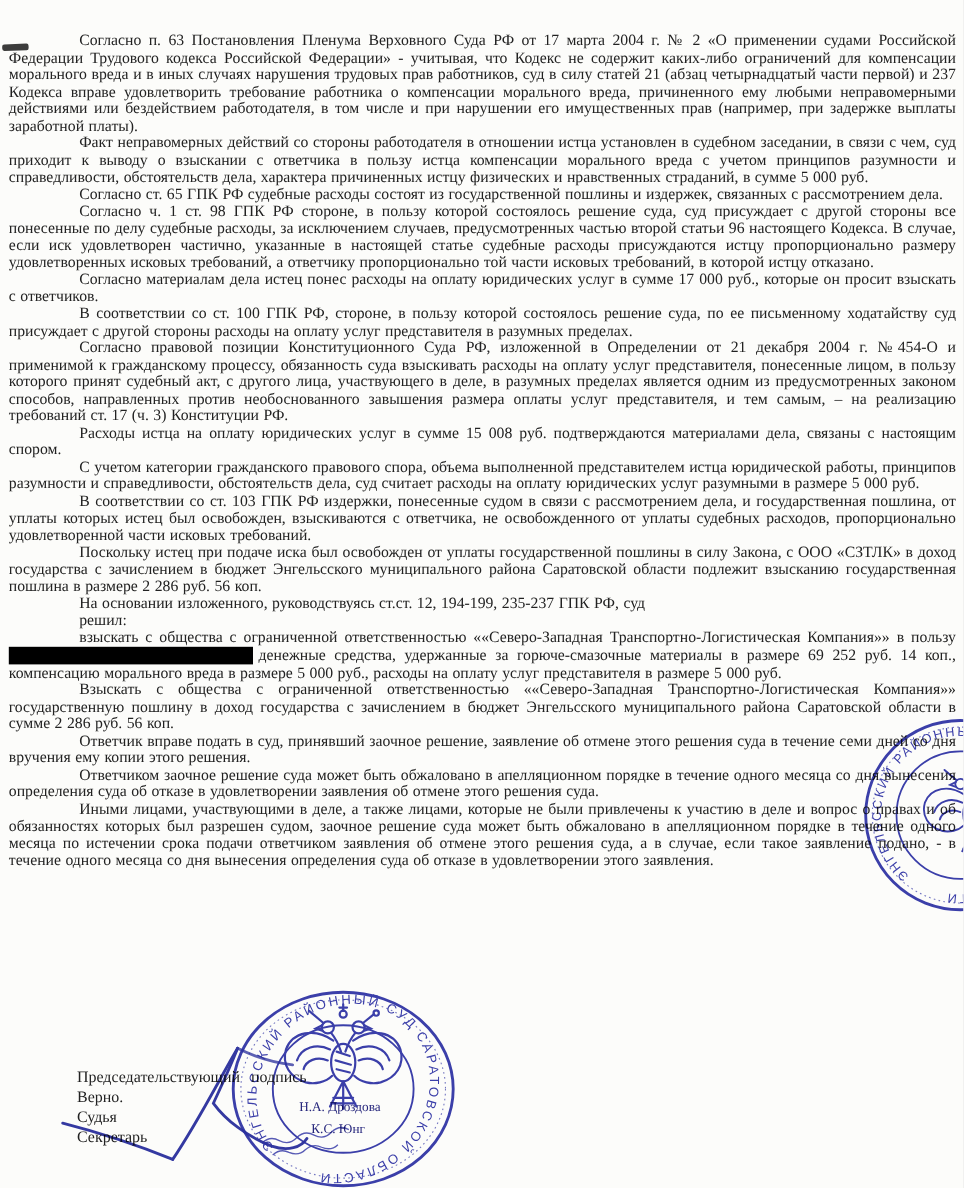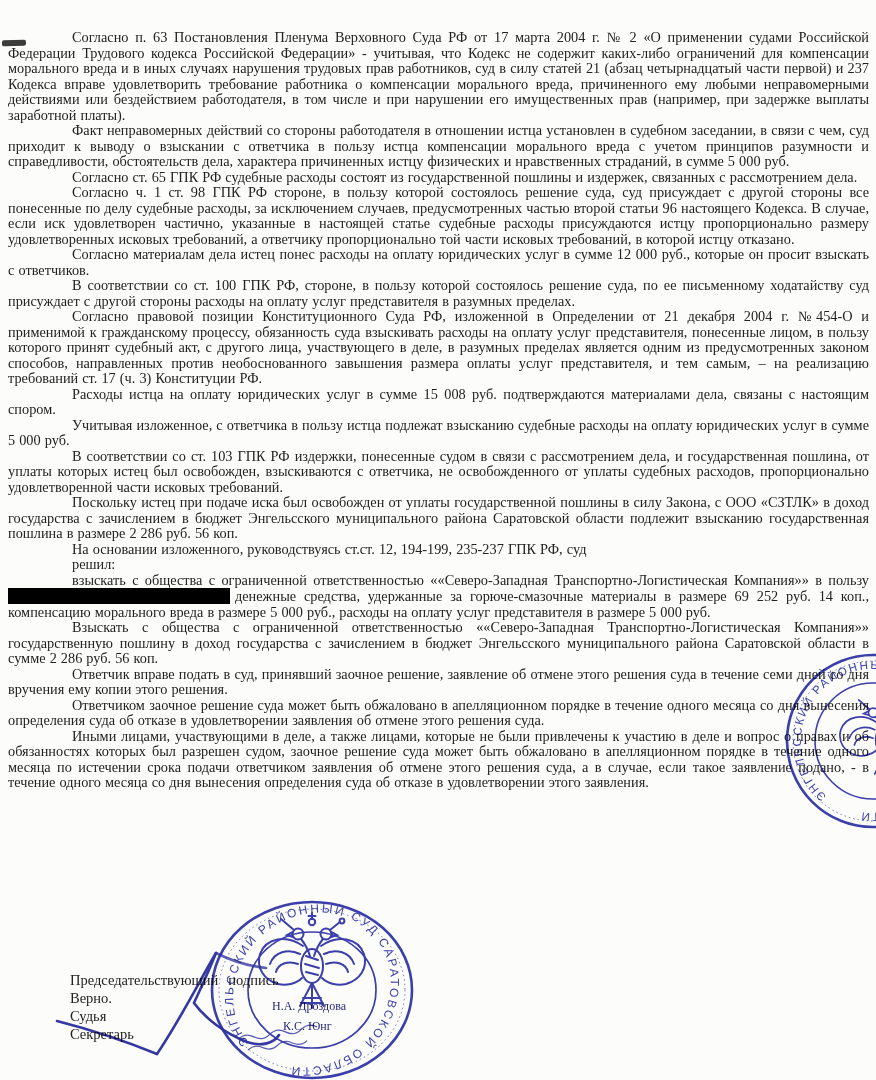--- a/index.html
+++ b/index.html
@@ -76,25 +76,25 @@
 
 <div class="page">
 
   <div class="scan-artifact"></div>
 
   <div class="textflow">
     <p class="body">Согласно п. 63 Постановления Пленума Верховного Суда РФ от 17 марта 2004 г. № 2 «О применении судами Российской Федерации Трудового кодекса Российской Федерации» - учитывая, что Кодекс не содержит каких-либо ограничений для компенсации морального вреда и в иных случаях нарушения трудовых прав работников, суд в силу статей 21 (абзац четырнадцатый части первой) и 237 Кодекса вправе удовлетворить требование работника о компенсации морального вреда, причиненного ему любыми неправомерными действиями или бездействием работодателя, в том числе и при нарушении его имущественных прав (например, при задержке выплаты заработной платы).</p>
     <p class="body">Факт неправомерных действий со стороны работодателя в отношении истца установлен в судебном заседании, в связи с чем, суд приходит к выводу о взыскании с ответчика в пользу истца компенсации морального вреда с учетом принципов разумности и справедливости, обстоятельств дела, характера причиненных истцу физических и нравственных страданий, в сумме 5 000 руб.</p>
     <p class="body">Согласно ст. 65 ГПК РФ судебные расходы состоят из государственной пошлины и издержек, связанных с рассмотрением дела.</p>
     <p class="body">Согласно ч. 1 ст. 98 ГПК РФ стороне, в пользу которой состоялось решение суда, суд присуждает с другой стороны все понесенные по делу судебные расходы, за исключением случаев, предусмотренных частью второй статьи 96 настоящего Кодекса. В случае, если иск удовлетворен частично, указанные в настоящей статье судебные расходы присуждаются истцу пропорционально размеру удовлетворенных исковых требований, а ответчику пропорционально той части исковых требований, в которой истцу отказано.</p>
-    <p class="body">Согласно материалам дела истец понес расходы на оплату юридических услуг в сумме 12 000 руб., которые он просит взыскать с ответчиков.</p>
+    <p class="body">Согласно материалам дела истец понес расходы на оплату юридических услуг в сумме 17 000 руб., которые он просит взыскать с ответчиков.</p>
     <p class="body">В соответствии со ст. 100 ГПК РФ, стороне, в пользу которой состоялось решение суда, по ее письменному ходатайству суд присуждает с другой стороны расходы на оплату услуг представителя в разумных пределах.</p>
     <p class="body">Согласно правовой позиции Конституционного Суда РФ, изложенной в Определении от 21 декабря 2004 г. №454-О и применимой к гражданскому процессу, обязанность суда взыскивать расходы на оплату услуг представителя, понесенные лицом, в пользу которого принят судебный акт, с другого лица, участвующего в деле, в разумных пределах является одним из предусмотренных законом способов, направленных против необоснованного завышения размера оплаты услуг представителя, и тем самым, – на реализацию требований ст. 17 (ч. 3) Конституции РФ.</p>
     <p class="body">Расходы истца на оплату юридических услуг в сумме 15 008 руб. подтверждаются материалами дела, связаны с настоящим спором.</p>
-    <p class="body">Учитывая изложенное, с ответчика в пользу истца подлежат взысканию судебные расходы на оплату юридических услуг в сумме 5 000 руб.</p>
+    <p class="body">С учетом категории гражданского правового спора, объема выполненной представителем истца юридической работы, принципов разумности и справедливости, обстоятельств дела, суд считает расходы на оплату юридических услуг разумными в размере 5 000 руб.</p>
     <p class="body">В соответствии со ст. 103 ГПК РФ издержки, понесенные судом в связи с рассмотрением дела, и государственная пошлина, от уплаты которых истец был освобожден, взыскиваются с ответчика, не освобожденного от уплаты судебных расходов, пропорционально удовлетворенной части исковых требований.</p>
     <p class="body">Поскольку истец при подаче иска был освобожден от уплаты государственной пошлины в силу Закона, с ООО «СЗТЛК» в доход государства с зачислением в бюджет Энгельсского муниципального района Саратовской области подлежит взысканию государственная пошлина в размере 2 286 руб. 56 коп.</p>
     <p class="body">На основании изложенного, руководствуясь ст.ст. 12, 194-199, 235-237 ГПК РФ, суд</p>
 
     <p class="body resolution-heading">решил:</p>
 
     <p class="body"><span>взыскать с общества с ограниченной ответственностью ««Северо-Западная Транспортно-Логистическая Компания»» в пользу</span> <span class="redaction"></span><span>денежные средства, удержанные за горюче-смазочные материалы в размере 69 252 руб. 14 коп., компенсацию морального вреда в размере 5 000 руб., расходы на оплату услуг представителя в размере 5 000 руб.</span></p>
 
     <p class="body">Взыскать с общества с ограниченной ответственностью ««Северо-Западная Транспортно-Логистическая Компания»» государственную пошлину в доход государства с зачислением в бюджет Энгельсского муниципального района Саратовской области в сумме 2 286 руб. 56 коп.</p>
     <p class="body">Ответчик вправе подать в суд, принявший заочное решение, заявление об отмене этого решения суда в течение семи дней со дня вручения ему копии этого решения.</p>

